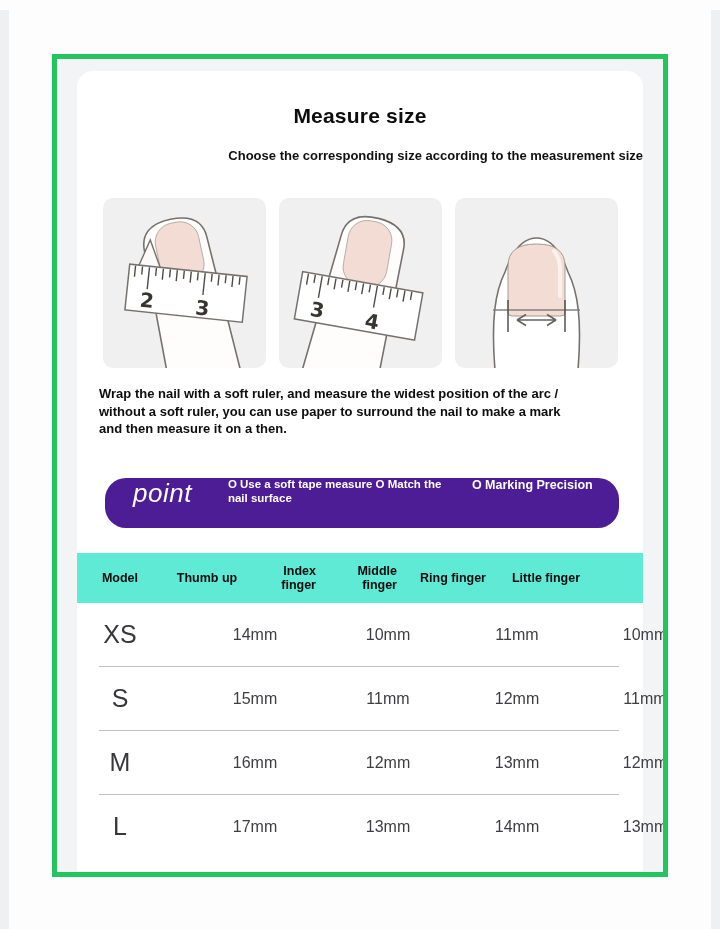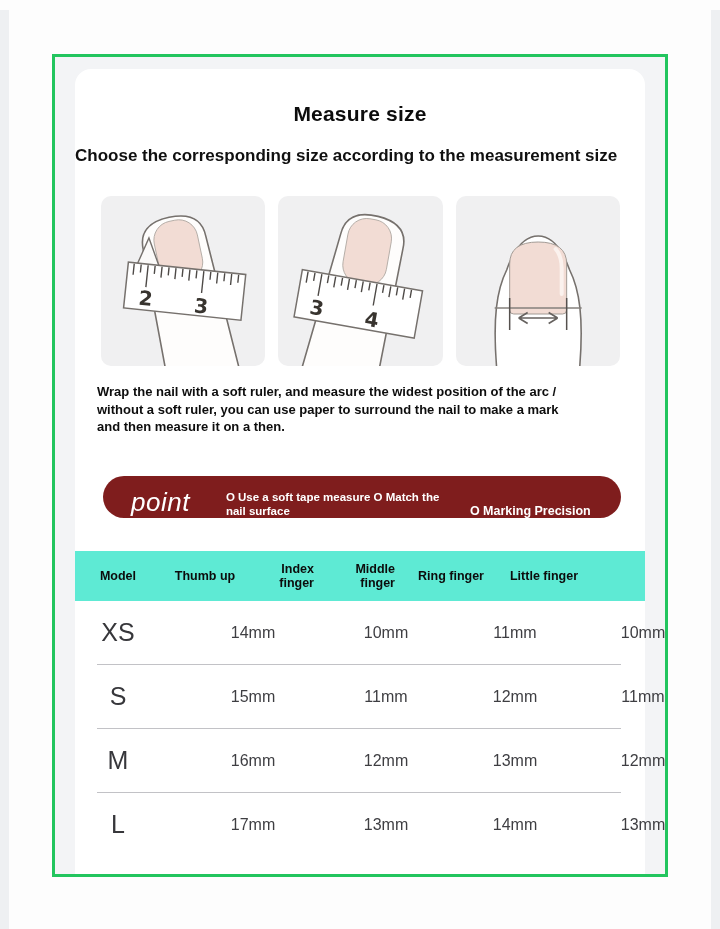--- a/index.html
+++ b/index.html
@@ -2,36 +2,36 @@
 <html><head>
 <meta charset="utf-8">
 <style>
   html,body{margin:0;padding:0;background:#ffffff;}
   .page{position:relative;width:720px;height:929px;background:#fdfdfd;overflow:hidden;
         font-family:"Liberation Sans","DejaVu Sans",sans-serif;color:#0e0e0e;}
   .edge-strip{position:absolute;top:10px;bottom:0;width:9px;background:#eef0f2;}
   .edge-strip.left{left:0;}
   .edge-strip.right{right:0;}
   .frame{position:absolute;left:52px;top:54px;width:616px;height:823px;box-sizing:border-box;
-         background:#f3f4f6;border:3px solid #22c55e;overflow:hidden;}
+         background:#f3f4f6;border:5px solid #22c55e;overflow:hidden;}
   .card{position:absolute;left:20px;right:20px;top:12px;bottom:0;background:#ffffff;
         border-radius:16px 16px 0 0;}
   .title{margin:0;position:absolute;top:33px;left:0;right:0;text-align:center;
          font-size:21px;font-weight:700;letter-spacing:.2px;color:#0d0d0d;}
-  .subtitle{position:absolute;top:77px;left:0;right:0;text-align:left;
-            font-size:17px;font-weight:700;color:#101010;}
+  .subtitle{position:absolute;top:77px;left:0;right:0;text-align:right;
+            font-size:13px;font-weight:700;color:#101010;}
   .panels{position:absolute;top:127px;left:26px;right:25px;height:170px;display:flex;gap:13px;}
   .panel{flex:1;background:#f0f0f1;border-radius:10px;overflow:hidden;}
   .panel svg{display:block;width:100%;height:100%;}
   .tape-num{font-family:"DejaVu Sans",sans-serif;font-weight:700;font-size:20px;fill:#38342f;}
   .instructions{position:absolute;top:314px;left:22px;width:536px;
                 font-size:13px;font-weight:700;line-height:17.5px;color:#0d0d0d;}
   .instr-line{white-space:nowrap;}
-  .point-banner{position:absolute;top:407px;left:28px;right:24px;height:42px;background:#7f1d1d;
-                border-radius:21px;display:flex;align-items:flex-end;color:#ffffff;}
+  .point-banner{position:absolute;top:407px;left:28px;right:24px;height:50px;background:#4c1d95;
+                border-radius:21px;display:flex;align-items:flex-start;color:#ffffff;}
   .point-label{font-style:italic;font-size:26px;font-weight:400;margin-left:28px;letter-spacing:.5px;}
   .tip-primary{width:234px;margin-left:36px;font-size:11.5px;line-height:13.5px;font-weight:700;}
   .tip-secondary{margin-left:10px;font-size:12.5px;font-weight:700;white-space:nowrap;}
   .size-table{position:absolute;top:482px;left:0;right:0;}
   .thead,.trow{display:grid;grid-template-columns:86px 88px 82px 80px 80px 106px;align-items:center;text-align:center;}
   .thead{height:50px;background:#5eead4;font-size:12.5px;font-weight:700;color:#0c0c0c;}
   .th-narrow span{display:inline-block;width:48px;text-align:right;}
   .trow{height:63px;gap:48px;}
   .model-cell{font-size:25px;font-weight:400;color:#37373b;}
   .val{font-size:16px;color:#3e3e42;}

